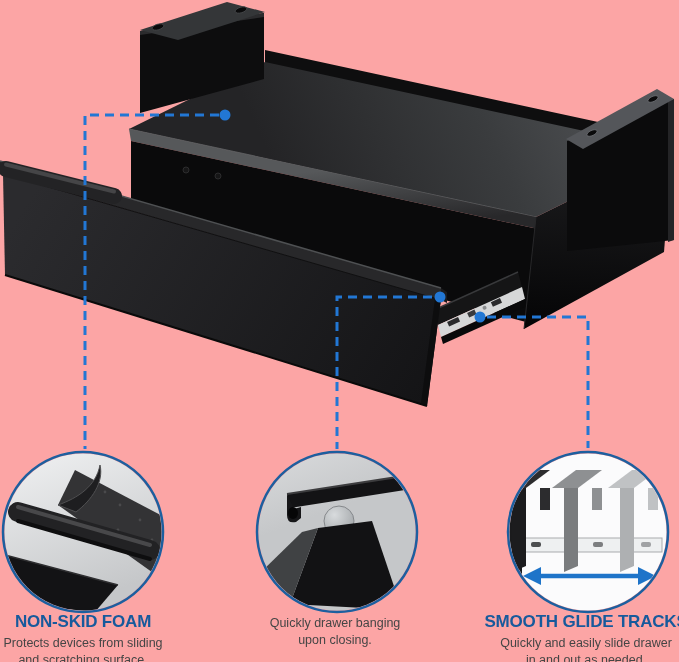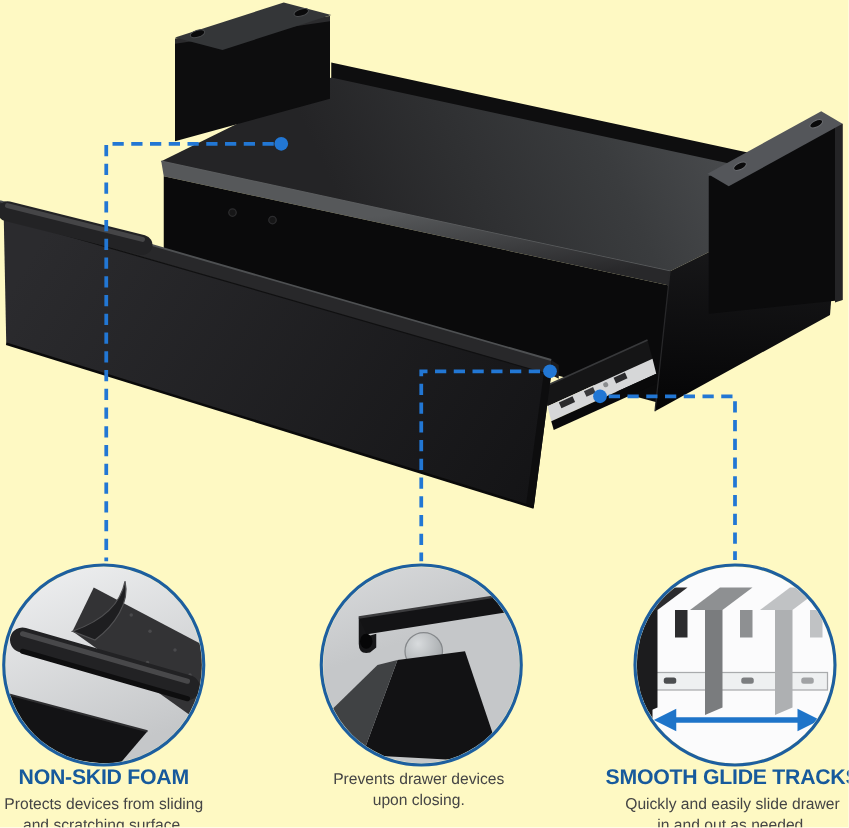--- a/index.html
+++ b/index.html
@@ -1,17 +1,17 @@
 <!DOCTYPE html>
 <html><head>
 <meta charset="utf-8">
 <style>
   html,body{margin:0;padding:0;background:#fff;}
   .stage{
-    position:relative;width:679px;height:662px;background:#fef9c3;
+    position:relative;width:679px;height:662px;background:#fca5a5;
     overflow:hidden;font-family:"Liberation Sans",sans-serif;
   }
   .stage svg{position:absolute;top:0;left:0;}
   .text-col{position:absolute;top:612px;width:220px;text-align:center;}
   .callout-title{
     font-size:17px;font-weight:700;color:#175a9c;letter-spacing:-0.2px;
     white-space:nowrap;
   }
   .callout-desc{
     font-size:12.5px;color:#454545;line-height:17px;margin-top:3px;
@@ -211,21 +211,21 @@
   <div class="text-col" id="col1">
     <div class="callout-title">NON-SKID FOAM</div>
     <div class="callout-desc">
       <div>Protects devices from sliding</div>
       <div>and scratching surface.</div>
     </div>
   </div>
 
   <div class="text-col" id="col2">
     <div class="callout-desc">
-      <div>Prevents drawer devices</div>
+      <div>Quickly drawer banging</div>
       <div>upon closing.</div>
     </div>
   </div>
 
   <div class="text-col" id="col3">
     <div class="callout-title">SMOOTH GLIDE TRACKS</div>
     <div class="callout-desc">
       <div>Quickly and easily slide drawer</div>
       <div>in and out as needed.</div>
     </div>

